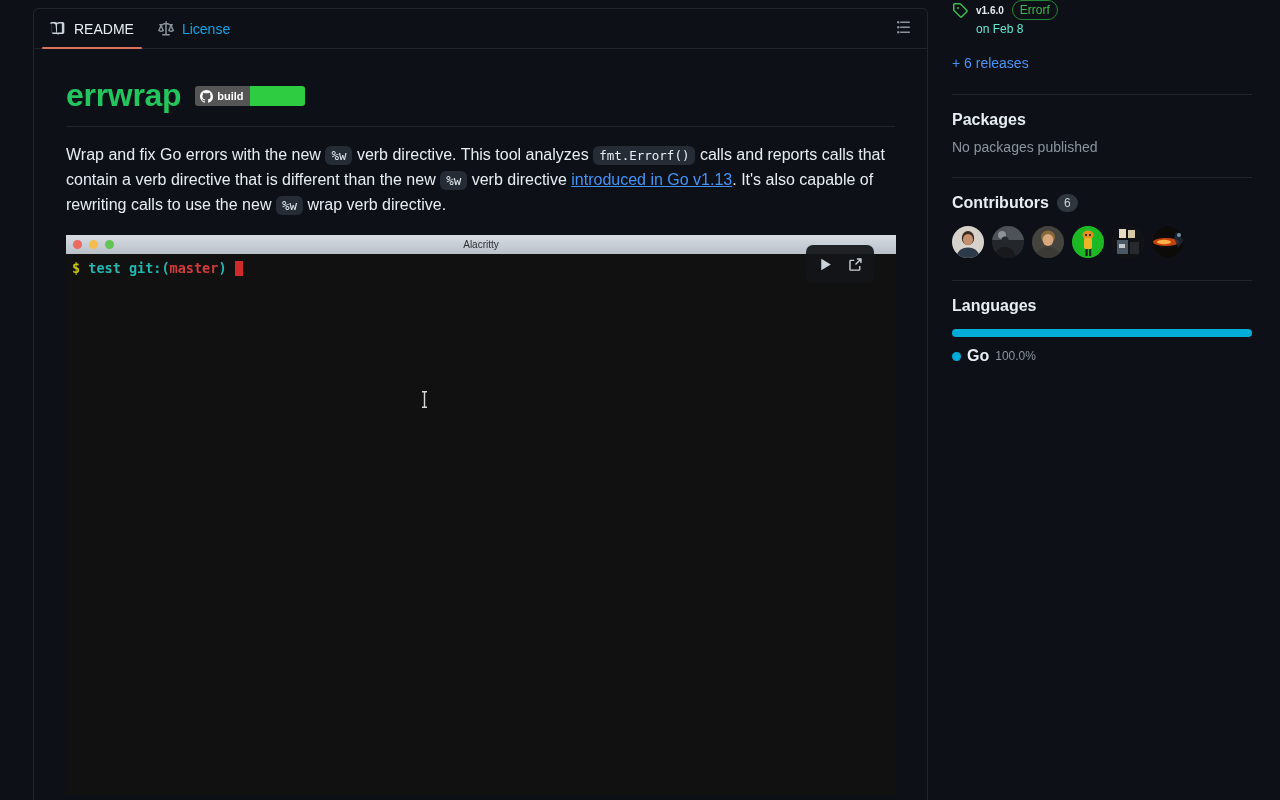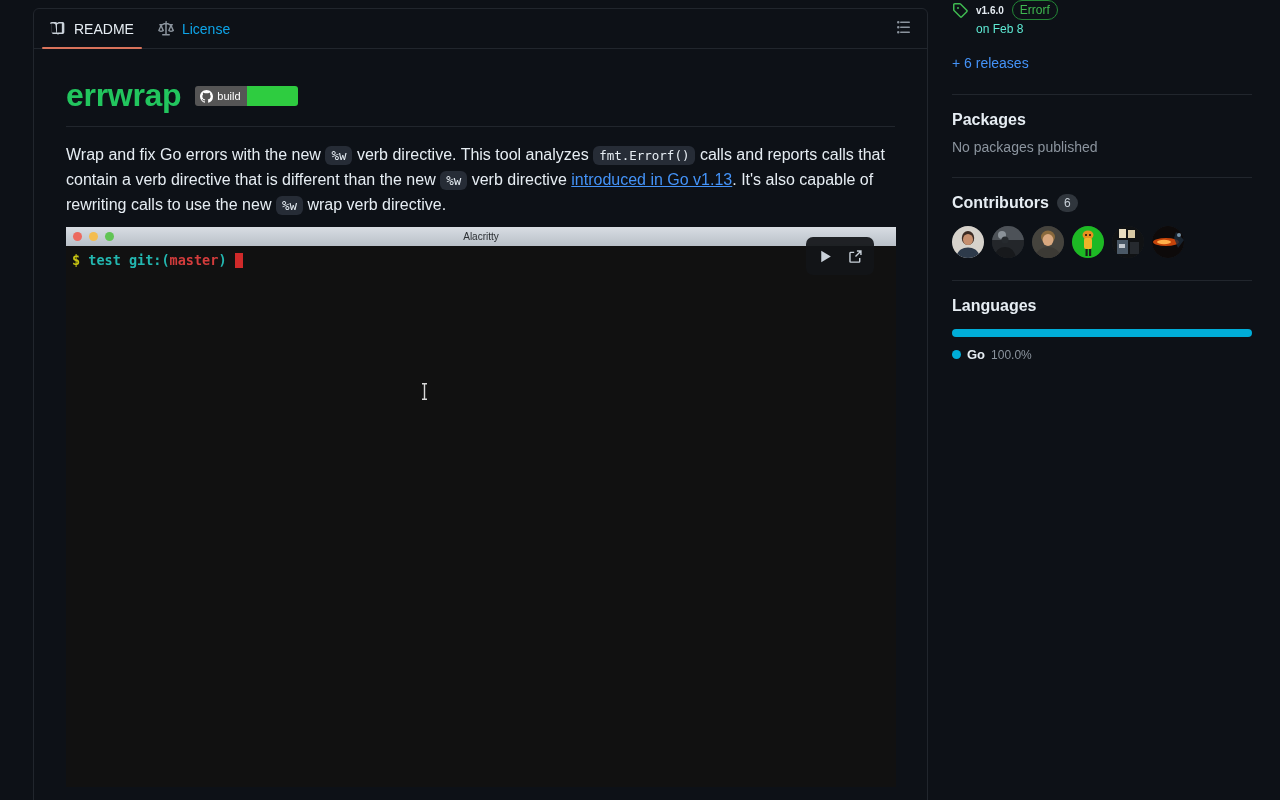--- a/index.html
+++ b/index.html
@@ -74,21 +74,21 @@
     font-weight: bold;
     color: #22c55e;
     letter-spacing: -0.3px;
   }
   .badge {
     display: inline-flex;
     height: 20px;
     border-radius: 3px;
     overflow: hidden;
     font-size: 11px;
-    font-weight: normal;
+    font-weight: bold;
     line-height: 20px;
   }
   .badge-left {
     background: #555;
     color: #fff;
     padding: 0 6px 0 5px;
     display: flex; align-items: center; gap: 4px;
   }
   .badge-right {
     background: #2ecc40;
@@ -110,21 +110,21 @@
     font-family: "DejaVu Sans Mono", monospace;
     font-size: 12.5px;
     color: #e6edf3;
     white-space: nowrap;
   }
   a.link { color: #4493f8; text-decoration: underline; }
 
   
   #terminal {
     position: relative;
-    margin-top: 10px;
+    margin-top: 18px;
     width: 830px; height: 560px;
     background: #111111;
     overflow: hidden;
   }
   #term-titlebar {
     height: 19px;
     background: linear-gradient(#d8dde3, #b9c0c8);
     display: flex; align-items: center;
     position: relative;
     padding-left: 7px;
@@ -223,21 +223,21 @@
     background: #21262d;
   }
   .avatar svg { display: block; }
 
   #lang-bar {
     display: flex; height: 8px; border-radius: 6px;
     overflow: hidden; margin-top: 14px;
   }
   #lang-list { display: flex; align-items: center; gap: 6px; margin-top: 10px; }
   .lang-dot { width: 9px; height: 9px; border-radius: 50%; flex: none; }
-  .lang-name { font-size: 13px; font-weight: bold; color: #e6edf3; }
+  .lang-name { font-size: 16px; font-weight: bold; color: #e6edf3; }
   .lang-pct { font-size: 12px; color: #8b949e; }
 </style>
 </head>
 <body>
 
 <div id="readme-panel">
 
   <div id="tabbar">
 
     <div class="tab active">

